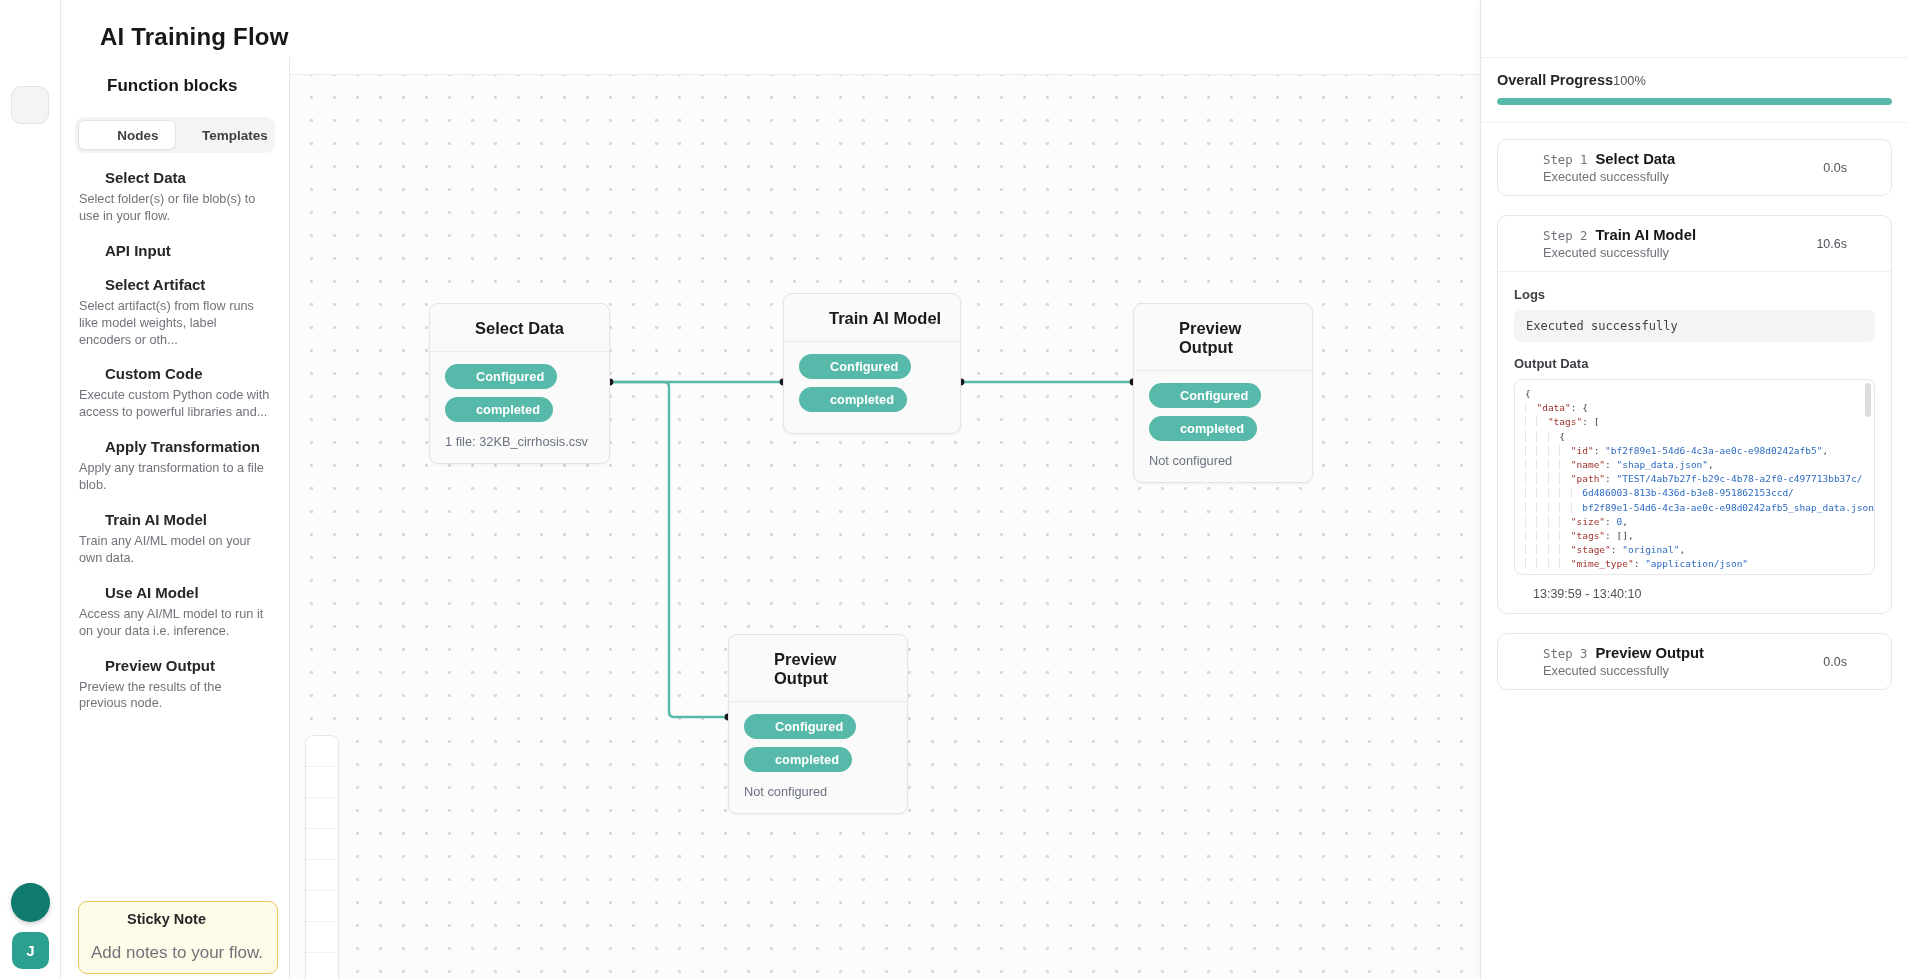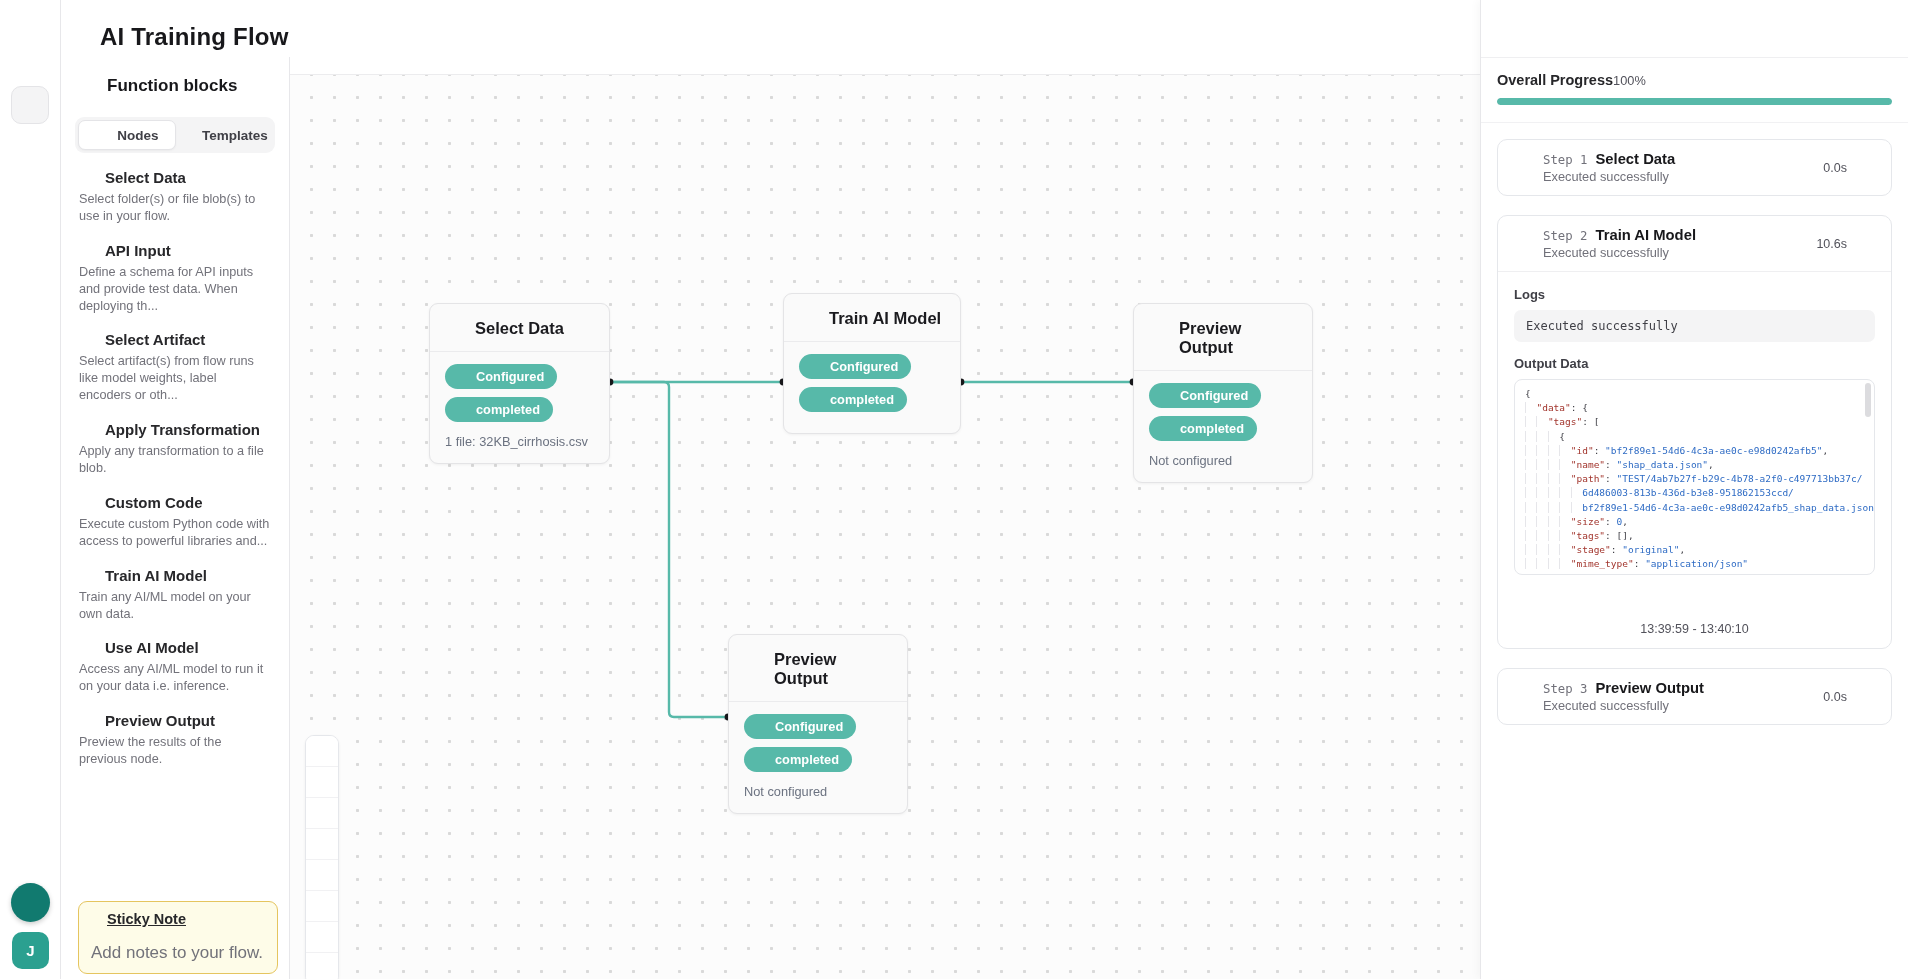--- a/index.html
+++ b/index.html
@@ -30,21 +30,21 @@
   .tabs { margin:13px 14px 0 14px; background:#f4f4f5; border-radius:9px; padding:3px; display:flex;align-items:flex-end; }
   .tab { flex:1; height:30px; border:none; border-radius:7px; background:transparent; display:flex; align-items:center; justify-content:center; gap:7px; font-size:13.5px; font-weight:600; color:#3f3f46; cursor:pointer; font-family:inherit; }
   .tab.active { background:#fff; border:1px solid #e4e4e7; box-shadow:0 1px 2px rgba(0,0,0,.04); }
   .blocks { padding:16px 18px 0 18px; }
   .block { margin-bottom:17px; cursor:grab; }
   .block-head { display:flex; align-items:center; gap:9px; }
   .bicon { display:flex; }
   .bname { font-size:15px; font-weight:bold; color:#27272a; }
   .bdesc { margin-top:5px; font-size:12.7px; line-height:1.33; color:#72727a; }
   .sticky { position:absolute; left:17px; right:11px; bottom:5px; background:#fefce8; border:1px solid #e5c55f; border-radius:9px; padding:9px 12px 10px 12px; cursor:grab; }
-  .shead { display:flex; align-items:center; gap:0; font-size:14.5px; font-weight:bold; color:#27272a;text-decoration:underline; }
+  .shead { display:flex; align-items:center; gap:20px; font-size:14.5px; font-weight:bold; color:#27272a; }
   .snicon { color:#d9a516; display:flex; }
   .sdesc { margin-top:16px; font-size:17px; color:#72727a; }
 
   
   .canvas { position:absolute; left:290px; top:57px; width:1190px; height:922px; background-color:#fcfcfc;
             background-image:radial-gradient(circle,#d9d9d9 1.4px,transparent 1.5px); background-size:23px 23px; background-position:10px 6px; }
   .edges { position:absolute; left:0; top:0; pointer-events:none; }
   .node { position:absolute; background:#fafafa; border:1px solid #e4e4e6; border-radius:9px; box-shadow:0 1px 3px rgba(0,0,0,.05); cursor:grab; }
   .node-header { display:flex; align-items:center; gap:11px; padding:15px 15px 13px 15px; border-bottom:1px solid #ebebed; }
   .nicon { display:flex; }
@@ -88,21 +88,21 @@
   .step-time { display:flex; gap:5px; font-size:12.5px; color:#52525b; margin-right:14px; }
   .step-chev { color:#52525b; display:flex; }
   .step-body { border-top:1px solid #efeff1; padding:12px 16px 12px 16px; }
   .sec-label { font-size:13px; font-weight:600; color:#3f3f46; margin:3px 0 8px 0; }
   .logbox { background:#f4f4f5; border-radius:7px; padding:9px 12px; font-family:"DejaVu Sans Mono","Liberation Mono",monospace; font-size:12px; color:#3f3f46; margin-bottom:14px; }
   .codebox { position:relative; border:1px solid #e5e7eb; border-radius:8px; padding:7px 10px; overflow:hidden; height:196px; }
   .codeline { font-family:"DejaVu Sans Mono","Liberation Mono",monospace; font-size:9.5px; line-height:14.2px; white-space:pre; }
   .codeline .ind { background-image:repeating-linear-gradient(to right,#e6e6ea 0 1px,transparent 1px 2ch); }
   .tk-k { color:#a2352d; } .tk-s { color:#2e6bc4; } .tk-n { color:#2e6bc4; } .tk-p { color:#3f3f46; }
   .scroll-thumb { position:absolute; top:3px; right:3px; width:6px; height:34px; background:#dcdcdf; border-radius:3px; }
-  .step-span { display:flex; align-items:center; gap:22px; font-size:12.5px; color:#52525b; margin-top:12px;flex-direction:column; }
+  .step-span { display:flex; align-items:center; gap:6px; font-size:12.5px; color:#52525b; margin-top:12px; }
 </style>
 </head>
 <body>
 
 <aside class="rail">
   <div class="logo">
       <svg width="26" height="26" viewBox="0 0 SVG SVG" fill="none" stroke="currentColor" stroke-width="1.9" stroke-linecap="round" stroke-linejoin="round">24</svg>
     </div>
   <div class="rail-items" id="rail-items">
       <button class="rail-btn active">
@@ -191,48 +191,47 @@
         </div>
         <div class="bdesc">Select folder(s) or file blob(s) to use in your flow.</div>
       </div>
       <div class="block">
         <div class="block-head">
           <span class="bicon" style="color: rgb(160, 161, 240);">
             <svg width="17" height="17" viewBox="0 0 SVG SVG" fill="none" stroke="currentColor" stroke-width="1.9" stroke-linecap="round" stroke-linejoin="round">24</svg>
           </span>
           <span class="bname">API Input</span>
         </div>
-        <div class="bdesc">Define a schema for API inputs and provide test data. When deploying th...</div>
       </div>
       <div class="block">
         <div class="block-head">
           <span class="bicon" style="color: rgb(54, 143, 130);">
             <svg width="17" height="17" viewBox="0 0 SVG SVG" fill="none" stroke="currentColor" stroke-width="1.9" stroke-linecap="round" stroke-linejoin="round">24</svg>
           </span>
           <span class="bname">Select Artifact</span>
         </div>
         <div class="bdesc">Select artifact(s) from flow runs like model weights, label encoders or oth...</div>
       </div>
       <div class="block">
         <div class="block-head">
+          <span class="bicon" style="color: rgb(43, 63, 143);">
+            <svg width="17" height="17" viewBox="0 0 SVG SVG" fill="none" stroke="currentColor" stroke-width="1.9" stroke-linecap="round" stroke-linejoin="round">24</svg>
+          </span>
+          <span class="bname">Custom Code</span>
+        </div>
+        <div class="bdesc">Execute custom Python code with access to powerful libraries and...</div>
+      </div>
+      <div class="block">
+        <div class="block-head">
           <span class="bicon" style="color: rgb(74, 74, 82);">
             <svg width="17" height="17" viewBox="0 0 SVG SVG" fill="none" stroke="currentColor" stroke-width="1.9" stroke-linecap="round" stroke-linejoin="round">24</svg>
           </span>
           <span class="bname">Apply Transformation</span>
         </div>
         <div class="bdesc">Apply any transformation to a file blob.</div>
-      </div>
-      <div class="block">
-        <div class="block-head">
-          <span class="bicon" style="color: rgb(43, 63, 143);">
-            <svg width="17" height="17" viewBox="0 0 SVG SVG" fill="none" stroke="currentColor" stroke-width="1.9" stroke-linecap="round" stroke-linejoin="round">24</svg>
-          </span>
-          <span class="bname">Custom Code</span>
-        </div>
-        <div class="bdesc">Execute custom Python code with access to powerful libraries and...</div>
       </div>
       <div class="block">
         <div class="block-head">
           <span class="bicon" style="color: rgb(185, 187, 212);">
             <svg width="17" height="17" viewBox="0 0 SVG SVG" fill="none" stroke="currentColor" stroke-width="1.9" stroke-linecap="round" stroke-linejoin="round">24</svg>
           </span>
           <span class="bname">Train AI Model</span>
         </div>
         <div class="bdesc">Train any AI/ML model on your own data.</div>
       </div>

